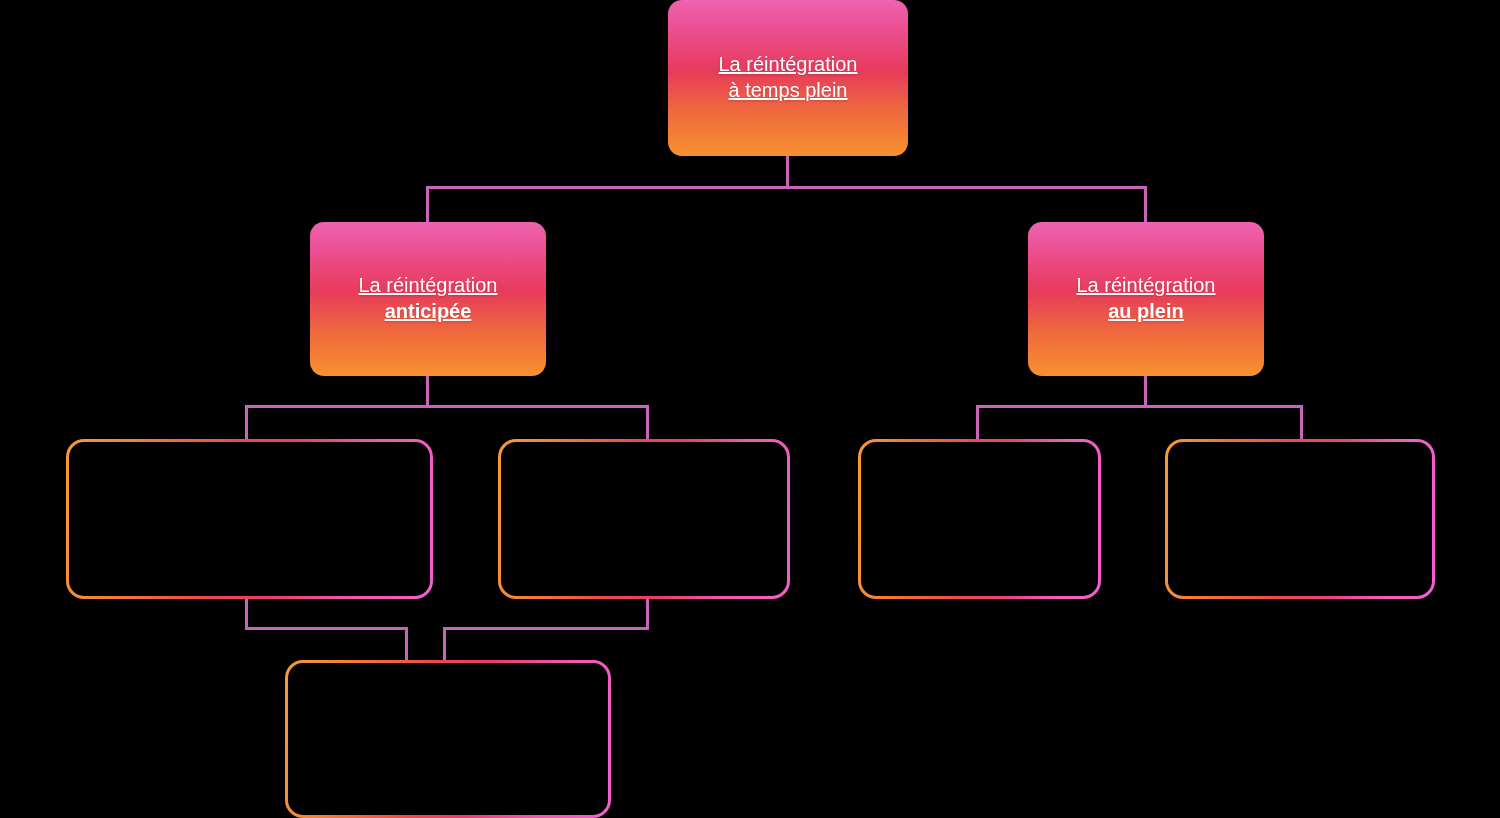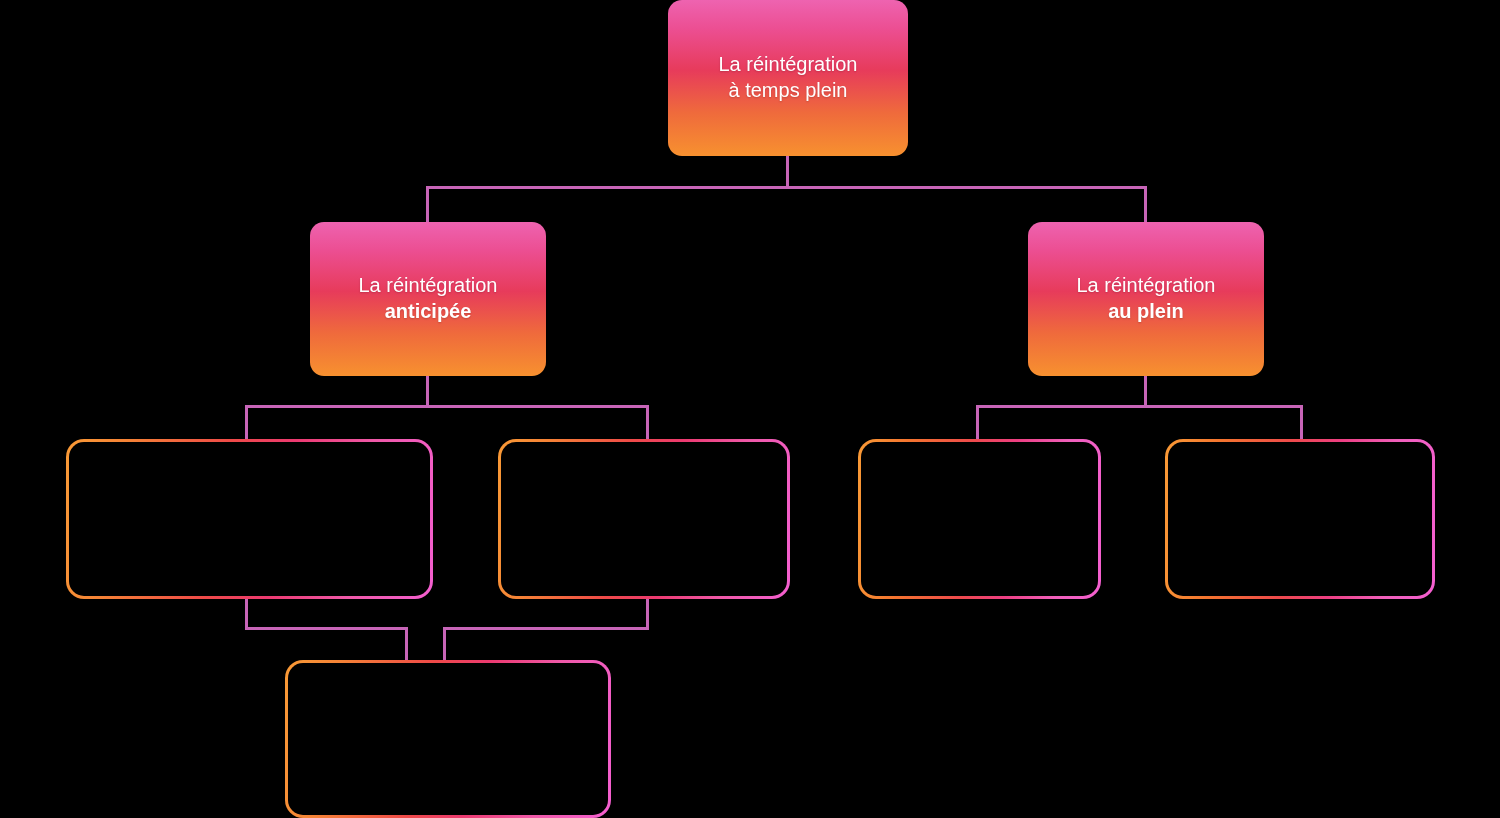--- a/index.html
+++ b/index.html
@@ -38,20 +38,21 @@
     text-align: center;
     color: #ffffff;
     box-sizing: border-box;
     padding: 6px 10px;
     line-height: 1.28;
     text-shadow: 0 1px 2px rgba(0,0,0,0.18);
   }
   .node-filled .ln {
     display: block;
     white-space: nowrap;
+    text-decoration: underline;
   }
   .node-filled .ln.bold { font-weight: bold; }
 
   
   .node-outline {
     position: absolute;
     border-radius: 18px;
     box-sizing: border-box;
     background: #000000;
     

